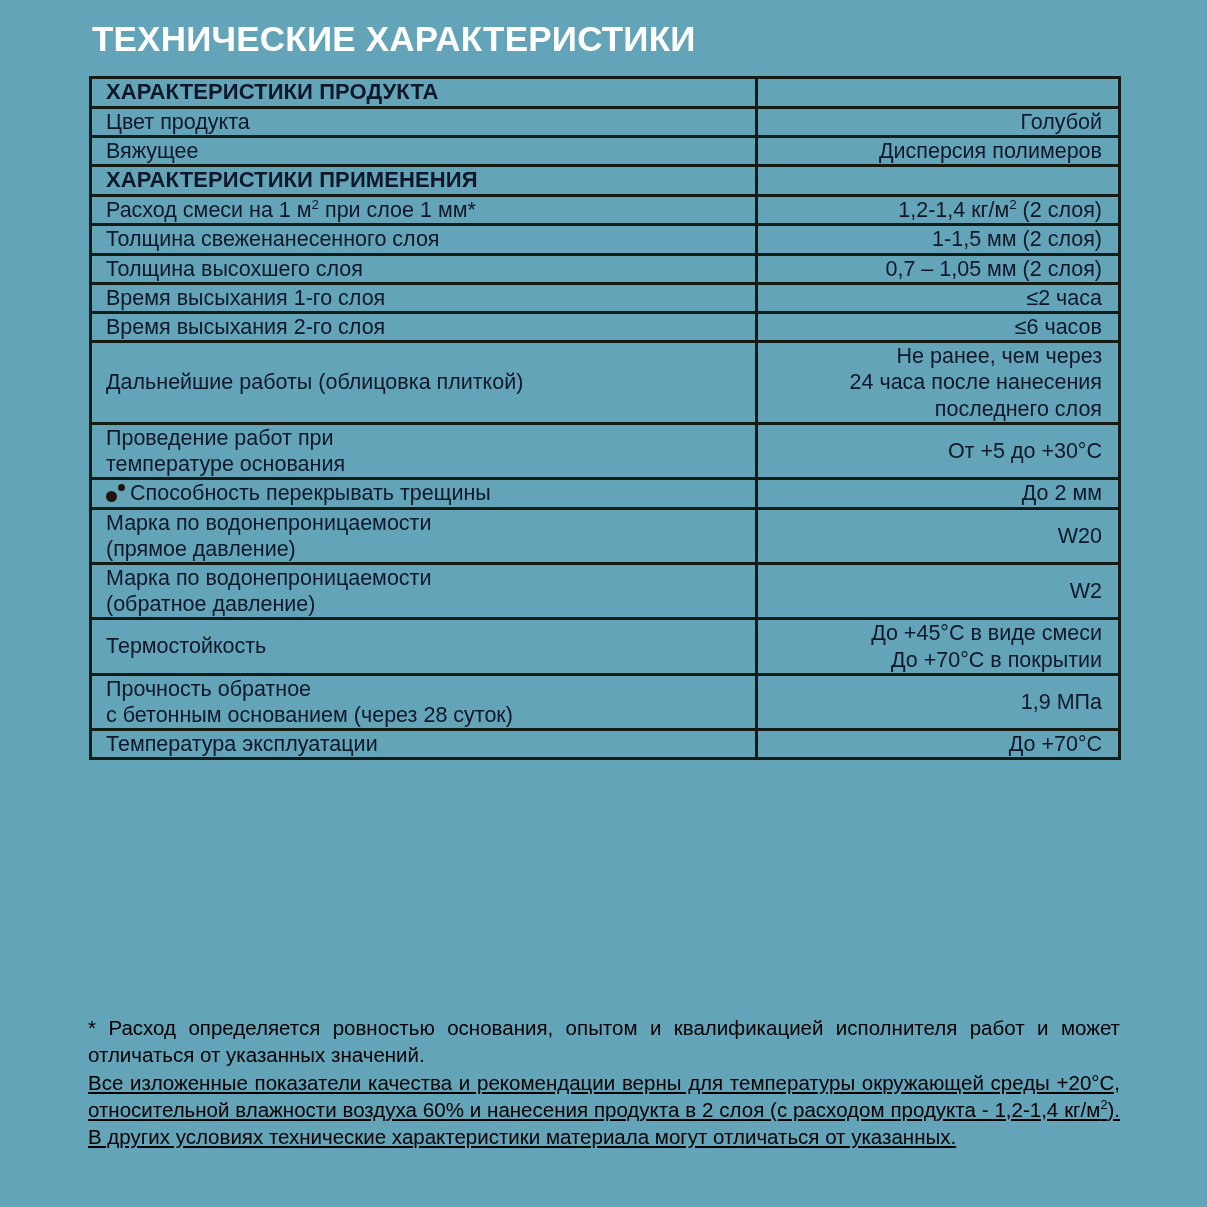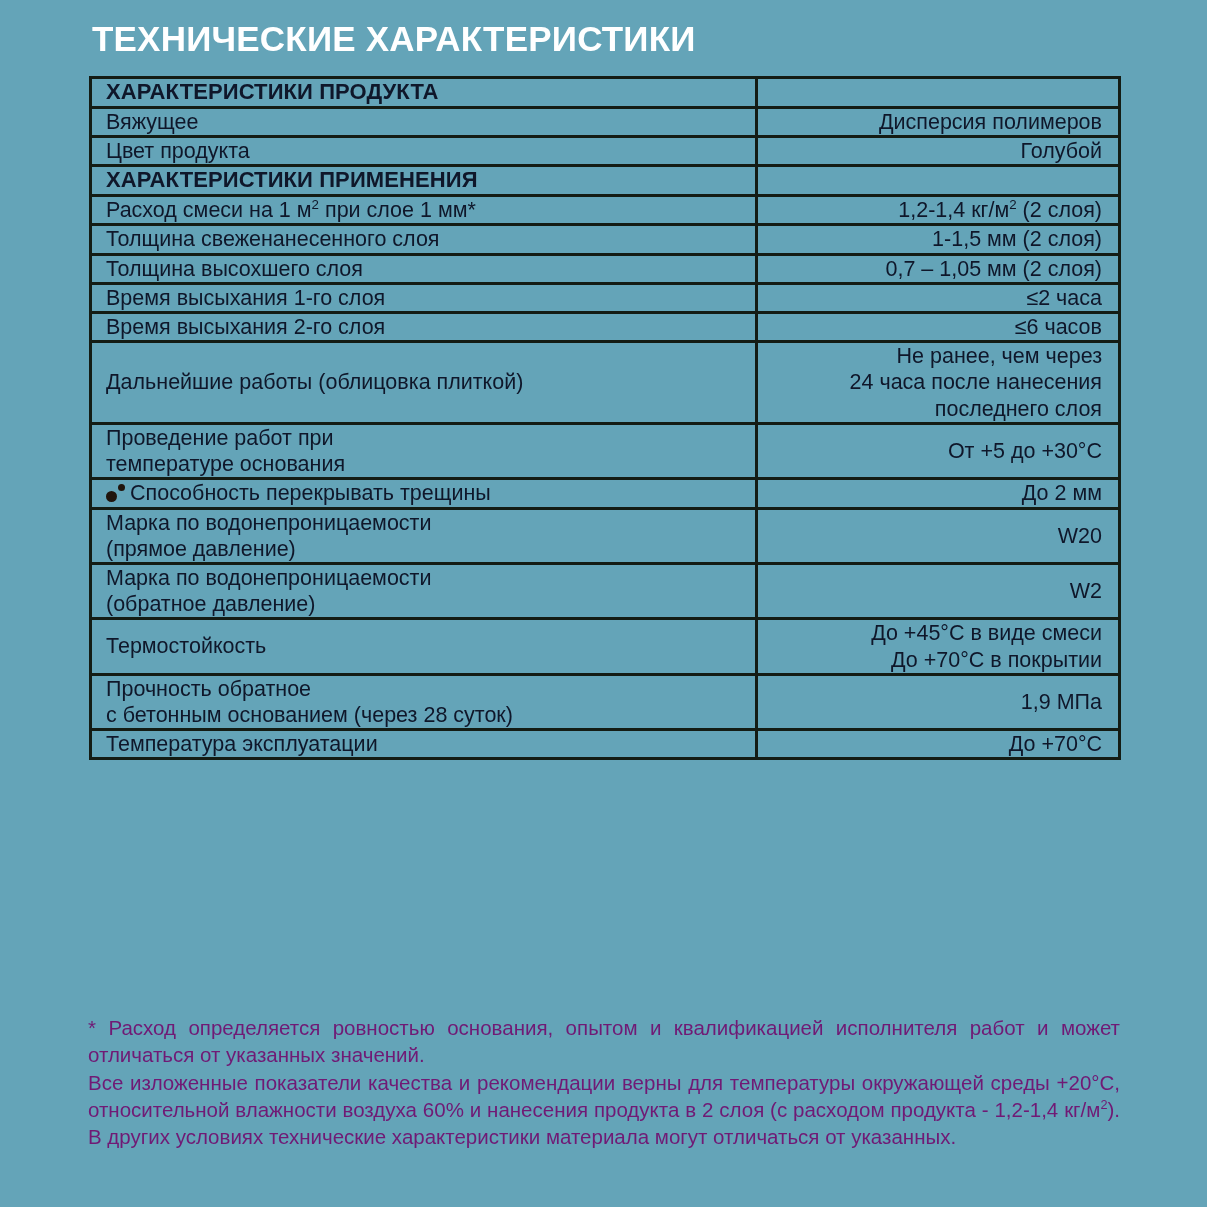--- a/index.html
+++ b/index.html
@@ -108,29 +108,30 @@
     top: 8px;
   }
 
   .footnote {
     position: absolute;
     left: 88px;
     top: 1014px;
     width: 1032px;
     font-size: 20.5px;
     line-height: 1.33;
-    color: #701a75;
+    color: #000000;
   }
   .footnote p {
     margin: 0;
     text-align: justify;
     text-justify: inter-word;
   }
   .footnote p.last-para {
     margin-top: 0px;
+    text-decoration: underline;
   }
 </style>
 </head>
 <body>
 
 <div class="page">
 
   <div class="page-title">ТЕХНИЧЕСКИЕ ХАРАКТЕРИСТИКИ</div>
 
   <table class="spec-table">
@@ -139,27 +140,27 @@
       <col class="col-value">
     </colgroup>
     <tbody>
 
       <tr class="section">
         <td class="param">ХАРАКТЕРИСТИКИ ПРОДУКТА</td>
         <td class="value"></td>
       </tr>
 
       <tr>
+        <td class="param">Цвет продукта</td>
+        <td class="value">Голубой</td>
+      </tr>
+
+      <tr>
         <td class="param">Вяжущее</td>
         <td class="value">Дисперсия полимеров</td>
-      </tr>
-
-      <tr>
-        <td class="param">Цвет продукта</td>
-        <td class="value">Голубой</td>
       </tr>
 
       <tr class="section">
         <td class="param">ХАРАКТЕРИСТИКИ ПРИМЕНЕНИЯ</td>
         <td class="value"></td>
       </tr>
 
       <tr>
         <td class="param"><span>Расход смеси на 1 м</span><sup>2</sup><span> при слое 1 мм*</span></td>
         <td class="value"><span>1,2-1,4 кг/м</span><sup>2</sup><span> (2 слоя)</span></td>

